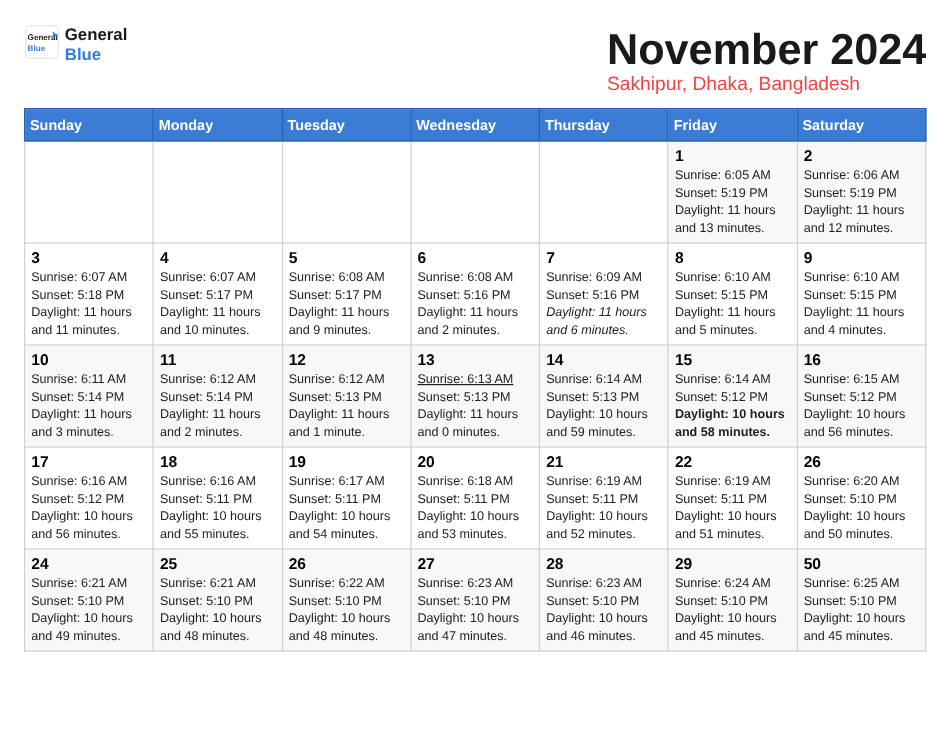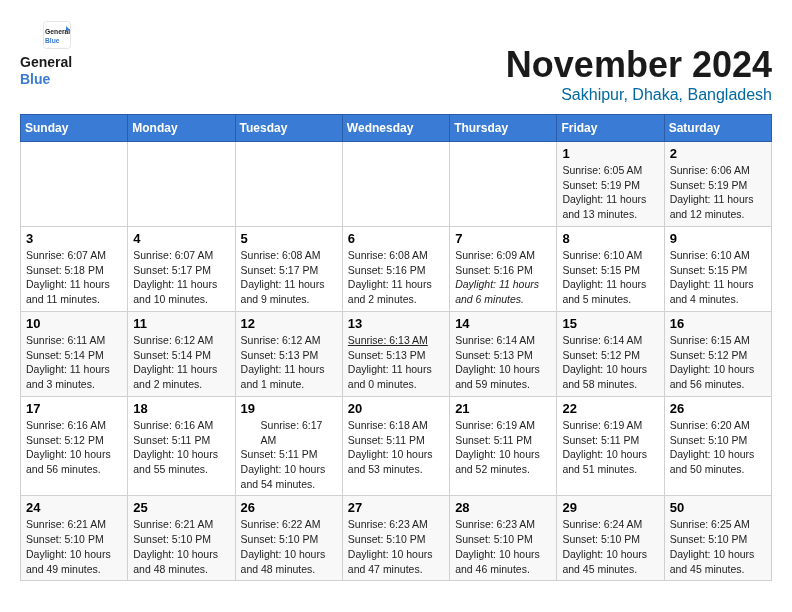--- a/index.html
+++ b/index.html
@@ -11,40 +11,37 @@
       padding: 20px;
     }
     .header {
       display: flex;
       justify-content: space-between;
       align-items: flex-start;
       margin-bottom: 10px;
     }
     .logo {
       display: flex;
-      align-items: flex-end;
+      align-items: flex-start;
       gap: 4px;
-      flex-direction: column;
     }
     .logo-icon {
       width: 30px;
       height: 30px;
     }
     .title-section {
-      text-align: right;
-      margin-top: 24px;
     }
     .month-title {
       font-size: 36px;
       font-weight: bold;
       color: #1a1a1a;
     }
     .location-title {
       font-size: 16px;
-      color: #0369a1;
+      color: #ef4444;
     }
     table {
       width: 100%;
       border-collapse: collapse;
       font-size: 11px;
     }
     thead tr {
       background-color: #3a7bd5;
       color: white;
     }
@@ -238,21 +235,21 @@
             <span style="display: block;">Sunrise: 6:14 AM</span>
             <span style="display: block;">Sunset: 5:13 PM</span>
             <span style="display: block;">Daylight: 10 hours and 59 minutes.</span>
           </div>
         </td>
         <td>
           <span class="day-number">15</span>
           <div class="cell-content">
             <span style="display: block;">Sunrise: 6:14 AM</span>
             <span style="display: block;">Sunset: 5:12 PM</span>
-            <span style="display: block;">Daylight: 10 hours and 58 minutes.</span>
+            <span style="display: block; font-weight: bold;">Daylight: 10 hours and 58 minutes.</span>
           </div>
         </td>
         <td>
           <span class="day-number">16</span>
           <div class="cell-content">
             <span style="display: block;">Sunrise: 6:15 AM</span>
             <span style="display: block;">Sunset: 5:12 PM</span>
             <span style="display: block;">Daylight: 10 hours and 56 minutes.</span>
           </div>
         </td>
@@ -270,21 +267,21 @@
           <span class="day-number">18</span>
           <div class="cell-content">
             <span style="display: block;">Sunrise: 6:16 AM</span>
             <span style="display: block;">Sunset: 5:11 PM</span>
             <span style="display: block;">Daylight: 10 hours and 55 minutes.</span>
           </div>
         </td>
         <td>
           <span class="day-number">19</span>
           <div class="cell-content">
-            <span style="display: block; margin-left: 20px;">Sunrise: 6:17 AM</span>
+            <span style="display: block;">Sunrise: 6:17 AM</span>
             <span style="display: block;">Sunset: 5:11 PM</span>
             <span style="display: block;">Daylight: 10 hours and 54 minutes.</span>
           </div>
         </td>
         <td>
           <span class="day-number">20</span>
           <div class="cell-content">
             <span style="display: block;">Sunrise: 6:18 AM</span>
             <span style="display: block;">Sunset: 5:11 PM</span>
             <span style="display: block;">Daylight: 10 hours and 53 minutes.</span>

